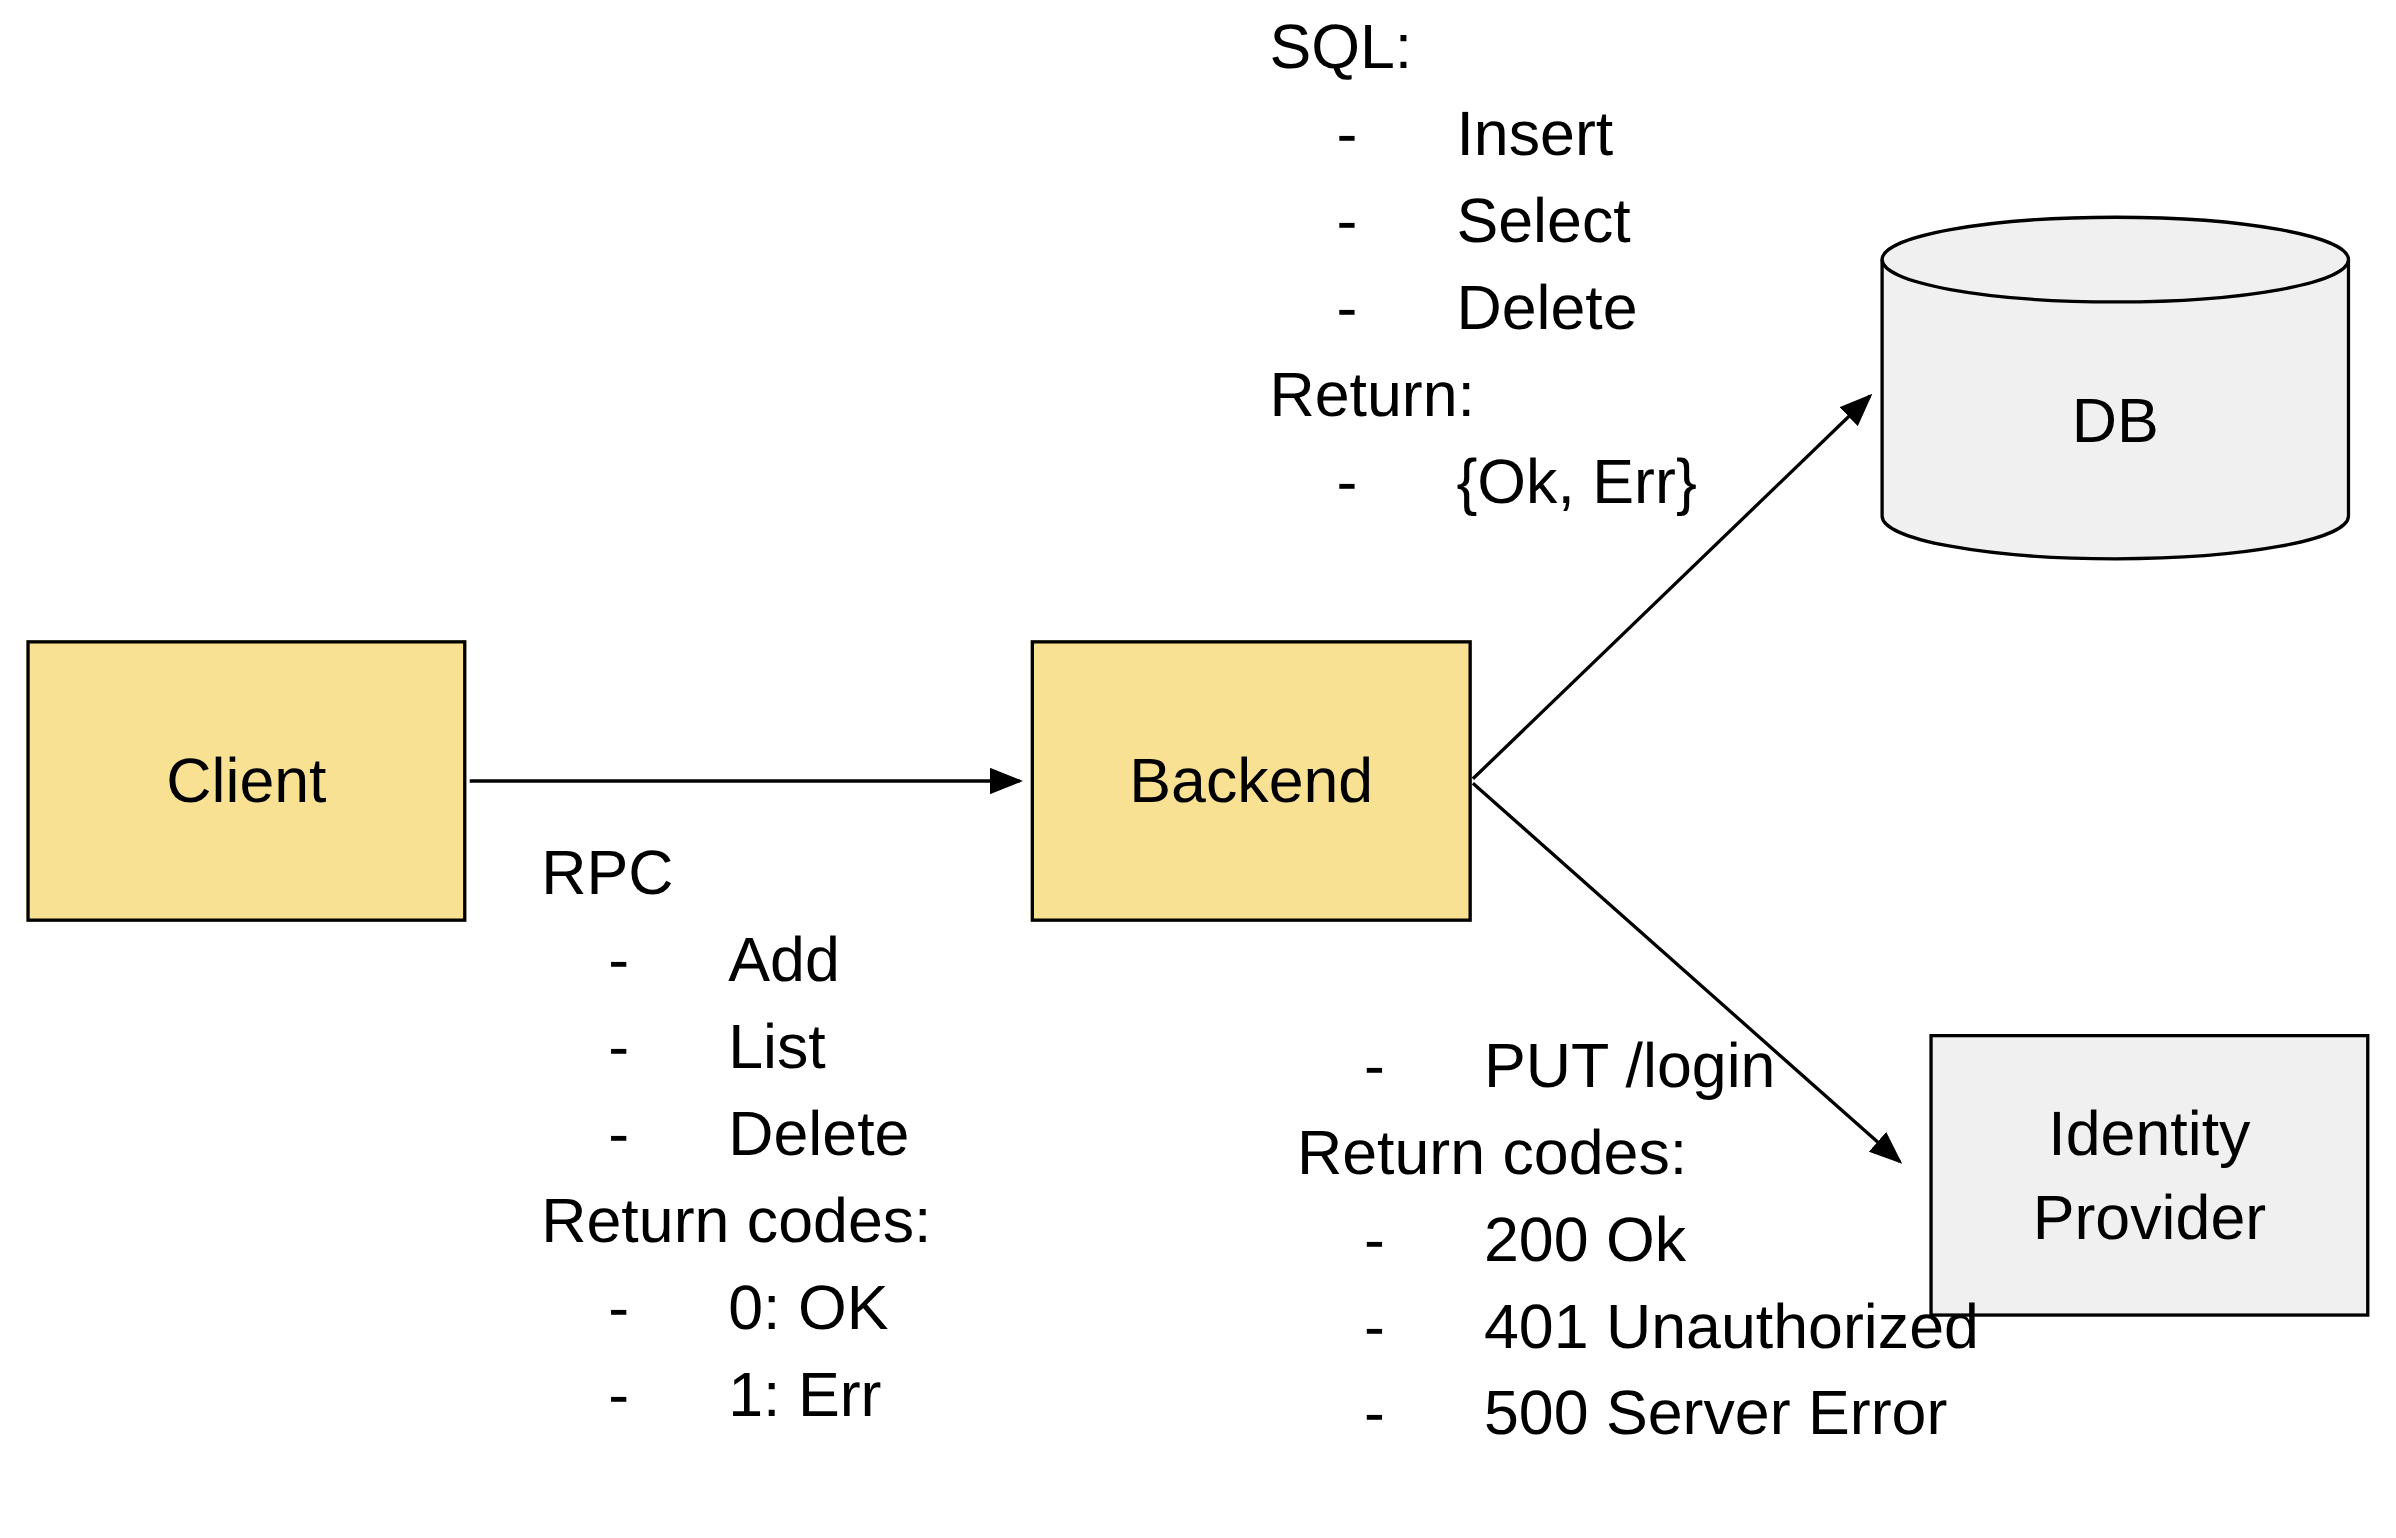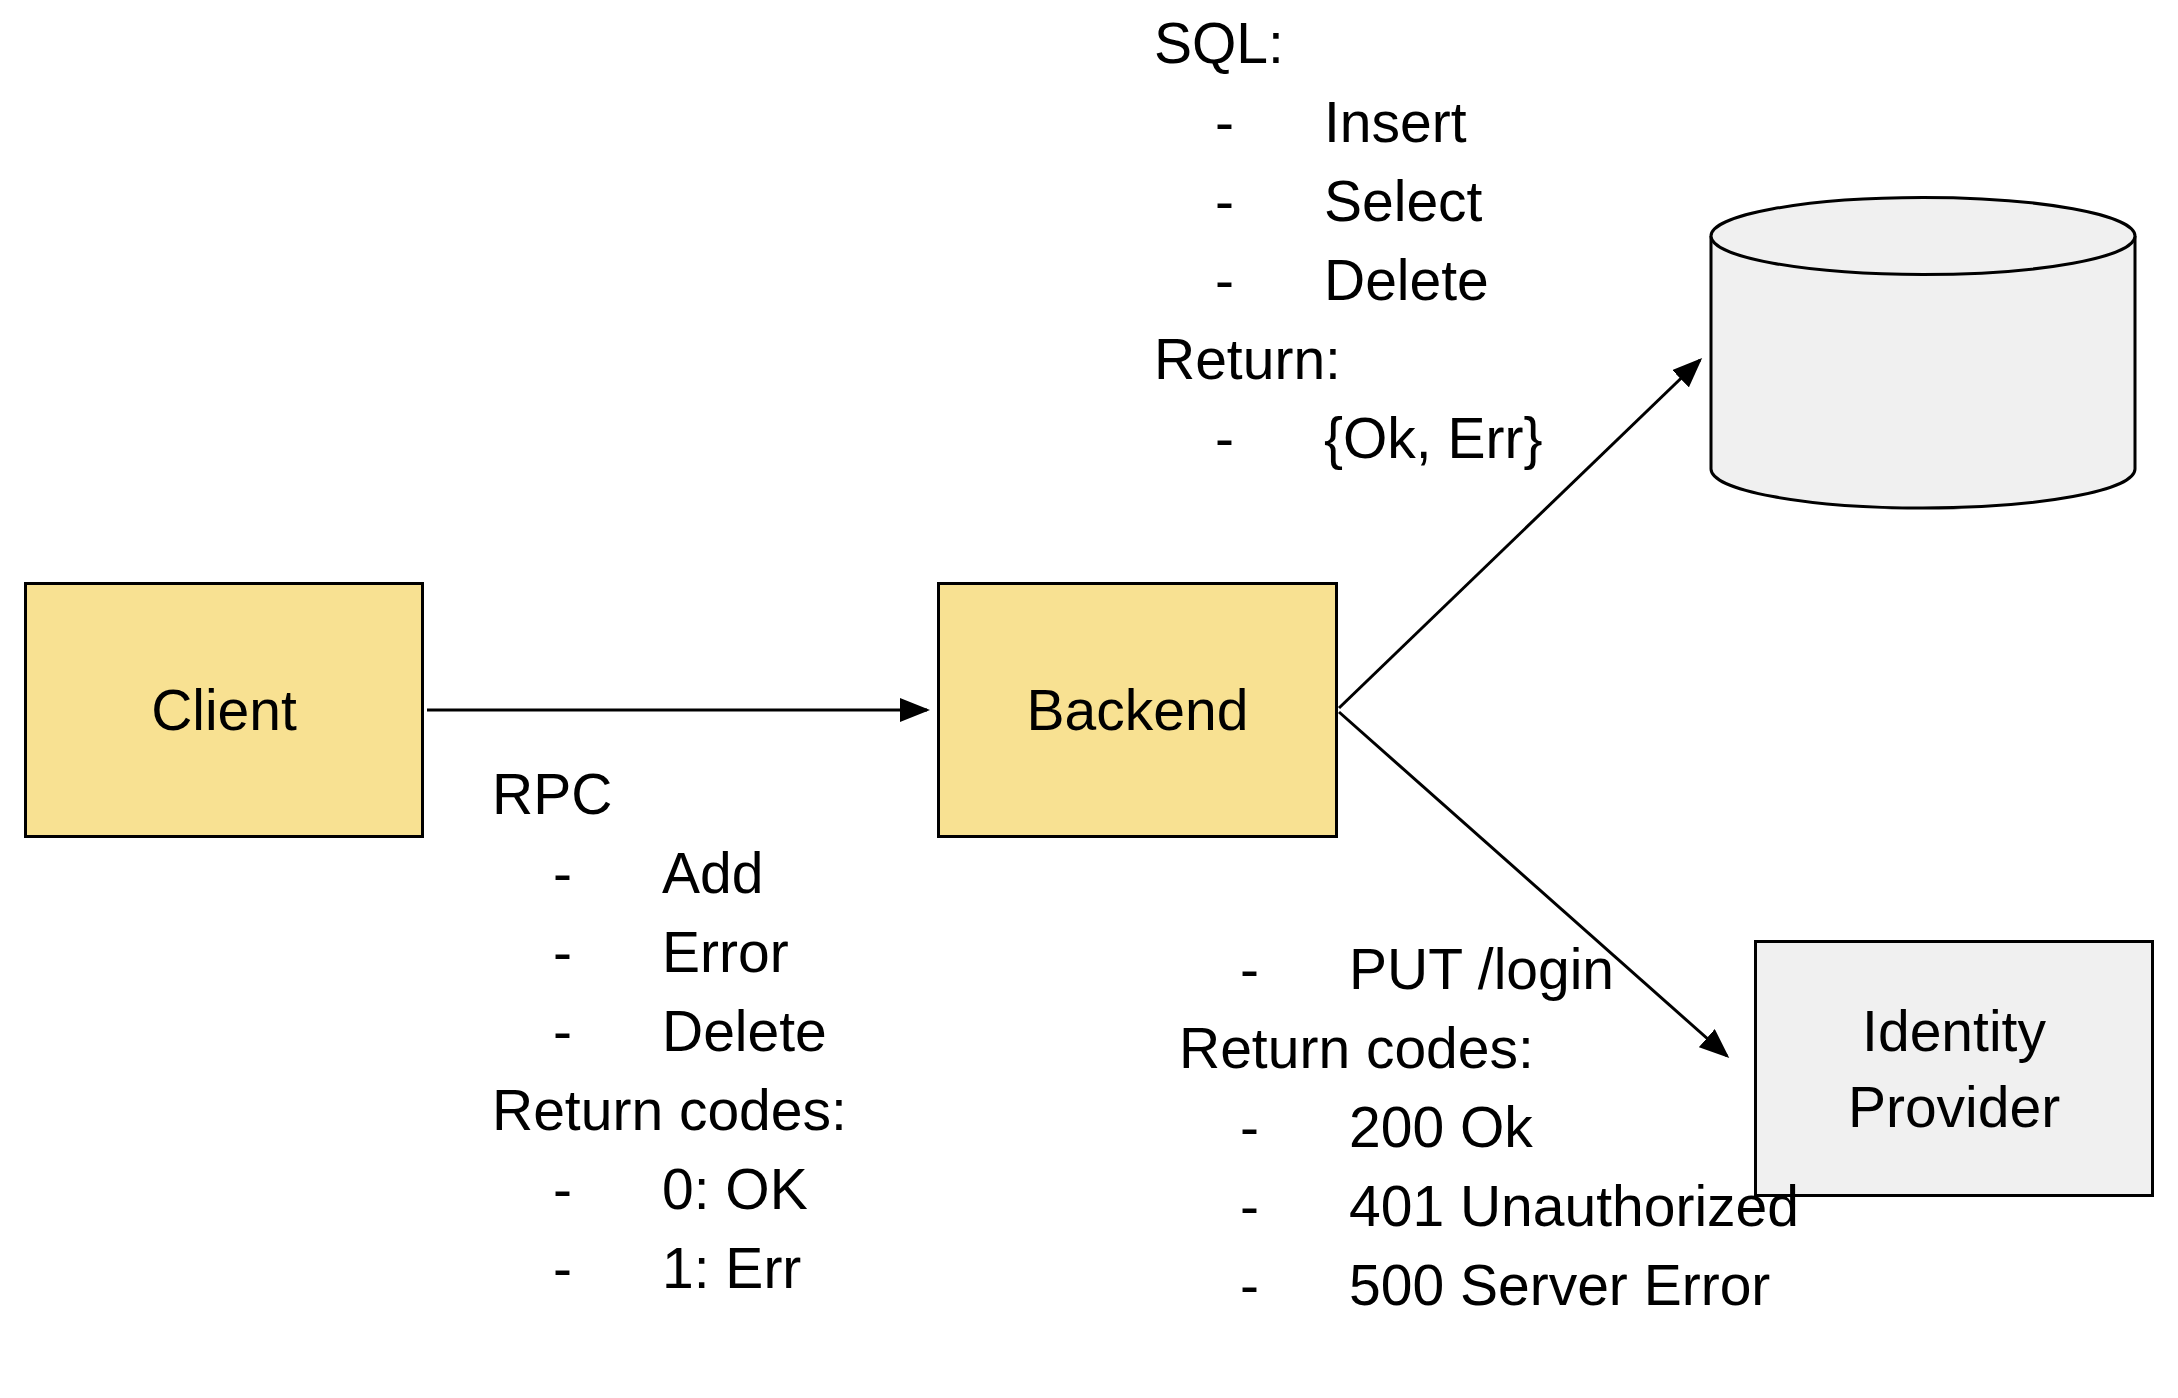--- a/index.html
+++ b/index.html
@@ -93,20 +93,21 @@
     <span class="node-label">Backend</span>
   </div>
 
   <div class="node node-db">
     <svg class="cylinder-svg" viewBox="0 0 428 315" xmlns="http://www.w3.org/2000/svg">
       <path d="M2 41 L2 274 A212 39 0 0 0 426 274 L426 41" stroke-width="3" fill="#F0F0F0"></path>
       <path d="M2 41 L2 274 A212 39 0 0 0 426 274 L426 41" fill="none" stroke-width="3" stroke="#000000"></path>
       <ellipse cx="214" cy="41" rx="212" ry="38.5" stroke-width="3" fill="#F0F0F0"></ellipse>
       <ellipse cx="214" cy="41" rx="212" ry="38.5" fill="none" stroke-width="3" stroke="#000000"></ellipse>
     </svg>
+    <span class="node-label">DB</span>
   </div>
 
   <div class="node rect node-idp" style="background-color: rgb(240, 240, 240);">
     <span class="node-label">Identity Provider</span>
   </div>
 
   <div class="ann ann-sql">
     <div class="ann-line">
       <span>SQL:</span>
     </div>
@@ -134,21 +135,21 @@
   <div class="ann ann-rpc">
     <div class="ann-line">
       <span>RPC</span>
     </div>
     <div class="ann-line">
       <span class="ann-dash">-</span>
       <span>Add</span>
     </div>
     <div class="ann-line">
       <span class="ann-dash">-</span>
-      <span>Error</span>
+      <span>List</span>
     </div>
     <div class="ann-line">
       <span class="ann-dash">-</span>
       <span>Delete</span>
     </div>
     <div class="ann-line">
       <span>Return codes:</span>
     </div>
     <div class="ann-line">
       <span class="ann-dash">-</span>

